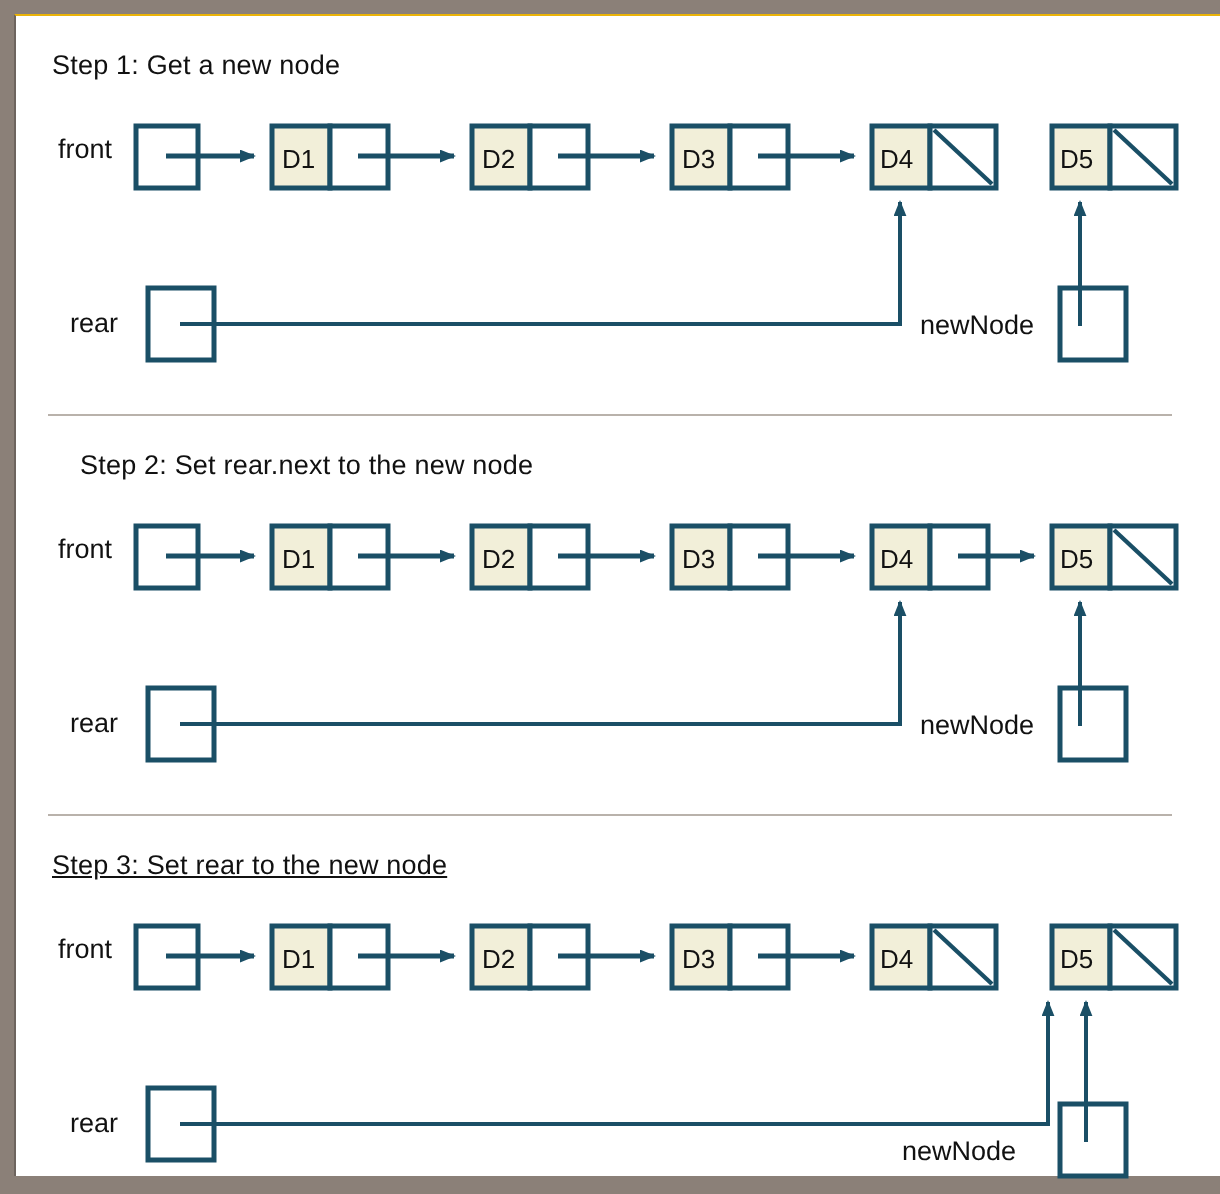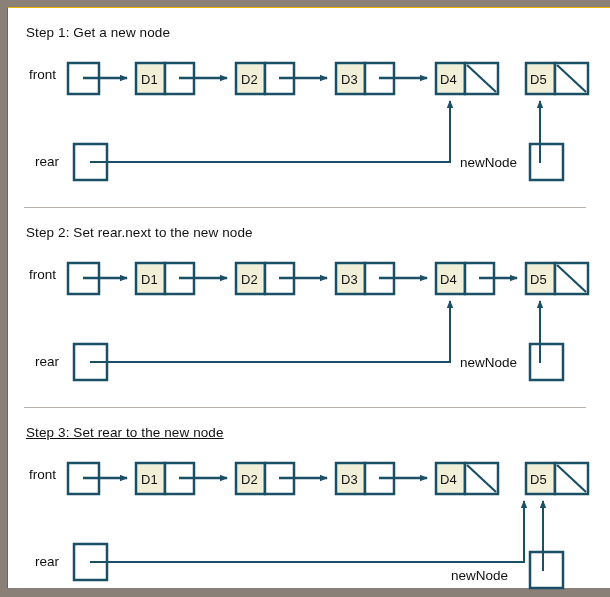--- a/index.html
+++ b/index.html
@@ -85,21 +85,21 @@
       <path d="M82,154 L442,154 L442,93" fill="none" stroke="#1a4f66" stroke-width="2" marker-end="url(#ah1)"></path>
 
       <text x="452" y="159" font-size="13.5" fill="#111111">newNode</text>
       <rect x="522" y="136" width="33" height="36" fill="#ffffff" stroke="#1a4f66" stroke-width="2.5"></rect>
       <path d="M532,155 L532,93" fill="none" stroke="#1a4f66" stroke-width="2" marker-end="url(#ah1)"></path>
     </svg>
     <div class="divider" style="top:199px;"></div>
   </div>
 
   <div class="panel" style="top:200px;">
-    <div class="step-title" style="left:18px; top:17px;">Step 2: Set rear.next to the new node</div>
+    <div class="step-title" style="left:32px; top:17px;">Step 2: Set rear.next to the new node</div>
 
     <svg width="594" height="190" style="position:absolute;left:0;top:0;">
       <defs>
         <marker id="ah2" markerWidth="8" markerHeight="8" refX="7" refY="3.2" orient="auto" markerUnits="userSpaceOnUse">
           <path d="M0,0 L8,3.2 L0,6.4 z" fill="#1a4f66"></path>
         </marker>
       </defs>
 
       <text x="21" y="71" font-size="13.5" fill="#111111">front</text>
       <rect x="60" y="55" width="31" height="31" fill="#ffffff" stroke="#1a4f66" stroke-width="2.5"></rect>

